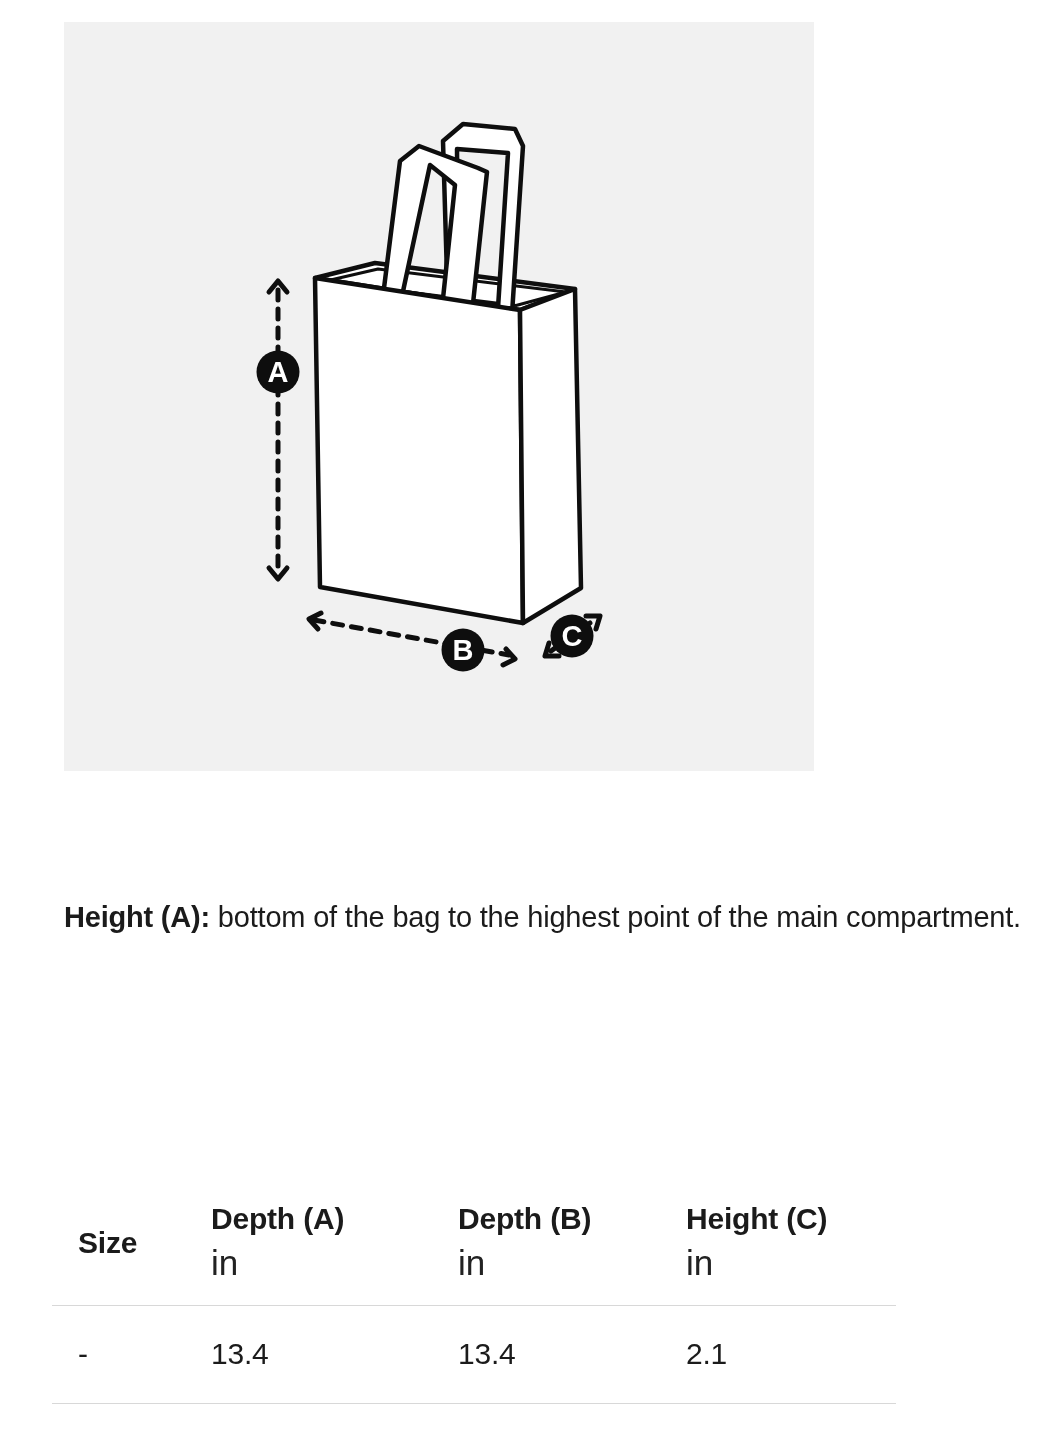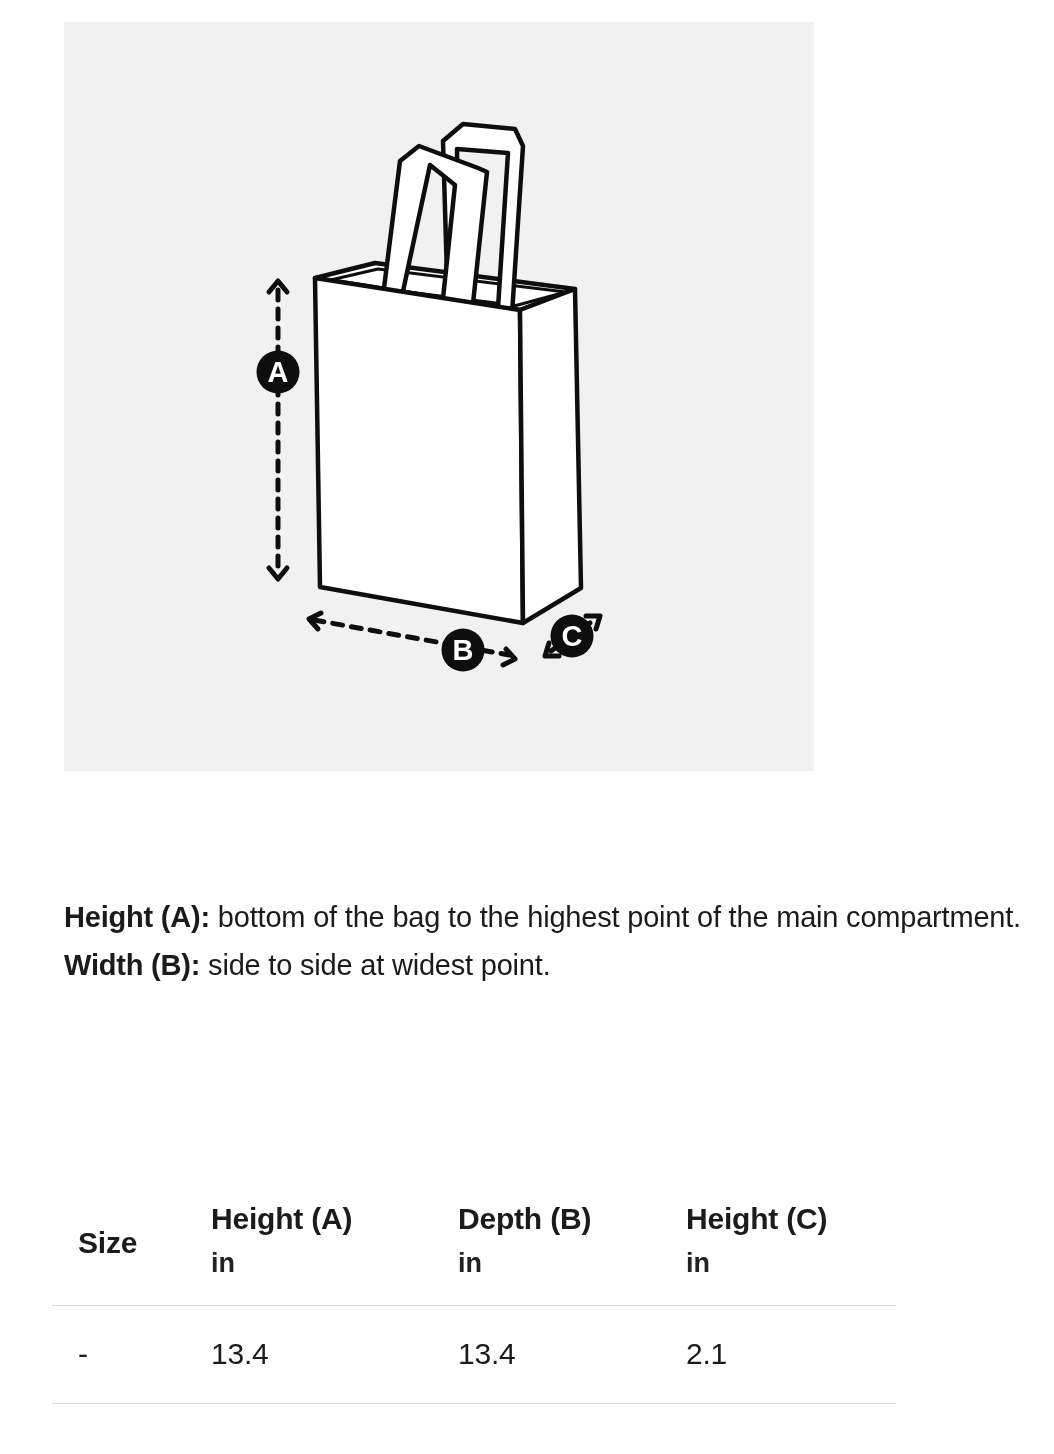--- a/index.html
+++ b/index.html
@@ -52,21 +52,21 @@
   }
   .size-chart th {
     vertical-align: top;
     height: 115px;
     border-bottom: 1px solid #d8d8d8;
     padding-top: 8px;
     font-weight: 400;
   }
   .size-chart th.size-col { padding-top: 32px; }
   .th-label { font-weight: 700; font-size: 30px; line-height: 42px; letter-spacing: -0.2px; }
-  .th-unit  { font-weight: 700; font-size: 27px; line-height: 46px; color: #222222; }
+  .th-unit  { font-weight: 400; font-size: 35px; line-height: 46px; color: #222222; }
   .size-chart td {
     height: 98px;
     vertical-align: middle;
     border-bottom: 1px solid #d8d8d8;
     font-size: 30px;
     letter-spacing: -0.2px;
   }
   .size-chart .first-col { padding-left: 26px; }
 </style>
 </head>
@@ -108,38 +108,37 @@
         <text x="399" y="638" fill="#ffffff" font-size="29" font-weight="bold" text-anchor="middle" font-family="Liberation Sans, sans-serif">B</text>
 
         <circle cx="508" cy="614" r="21.5" fill="#0e0e0e"></circle>
         <text x="508" y="624" fill="#ffffff" font-size="29" font-weight="bold" text-anchor="middle" font-family="Liberation Sans, sans-serif">C</text>
       </g>
     </svg>
   </div>
 
   <div class="definitions">
     <p><strong>Height (A):</strong><span> bottom of the bag to the highest point of the main compartment.</span></p>
-    <p><strong>Width (B):</strong><span> side to side at widest point.</span></p>
   </div>
 
   <div class="table-wrap">
     <table class="size-chart">
       <colgroup>
         <col style="width:159px">
         <col style="width:247px">
         <col style="width:228px">
         <col style="width:210px">
       </colgroup>
       <thead>
         <tr>
           <th class="size-col first-col">
             <div class="th-label">Size</div>
           </th>
           <th>
-            <div class="th-label">Height (A)</div>
+            <div class="th-label">Depth (A)</div>
             <div class="th-unit">in</div>
           </th>
           <th>
             <div class="th-label">Depth (B)</div>
             <div class="th-unit">in</div>
           </th>
           <th>
             <div class="th-label">Height (C)</div>
             <div class="th-unit">in</div>
           </th>

